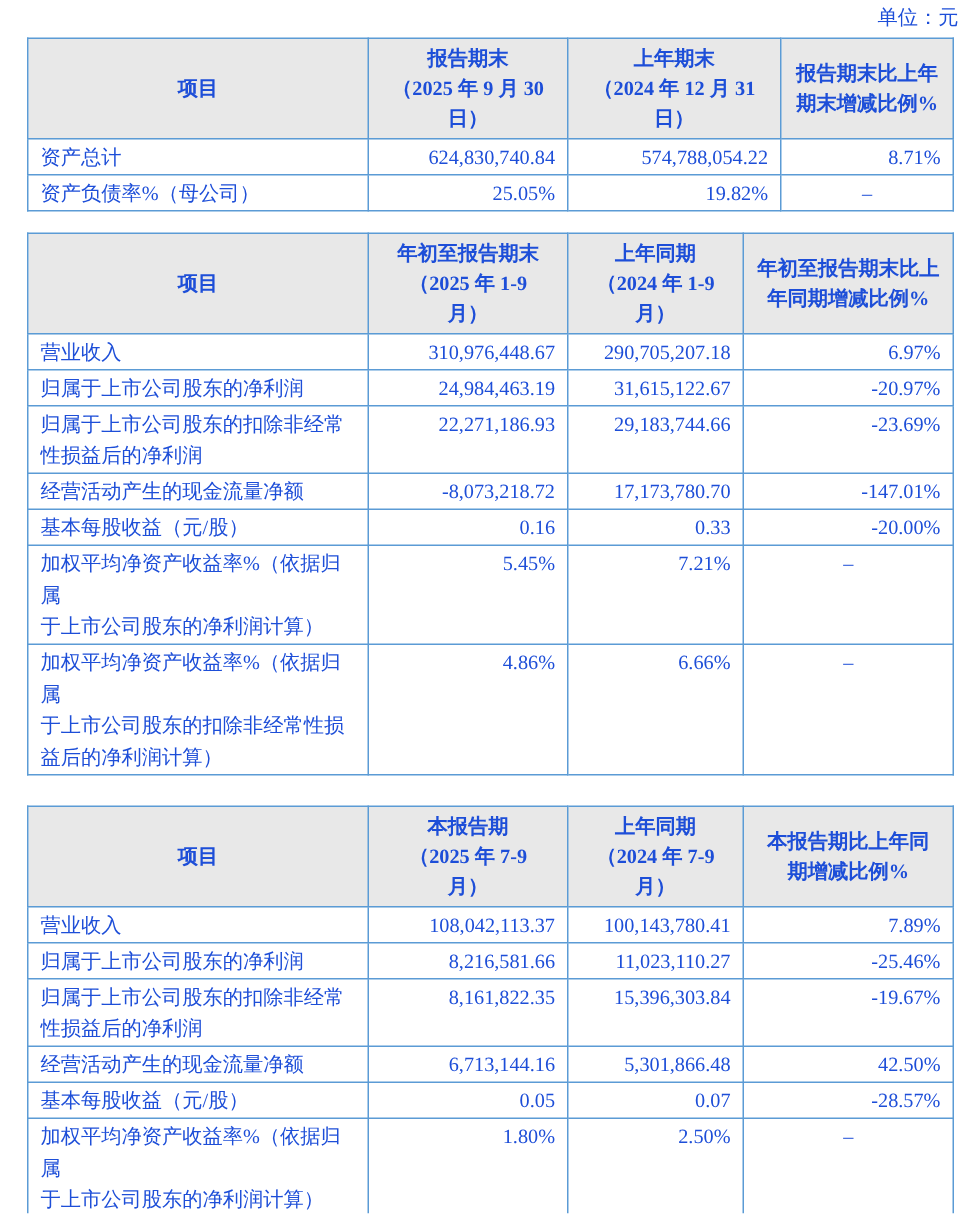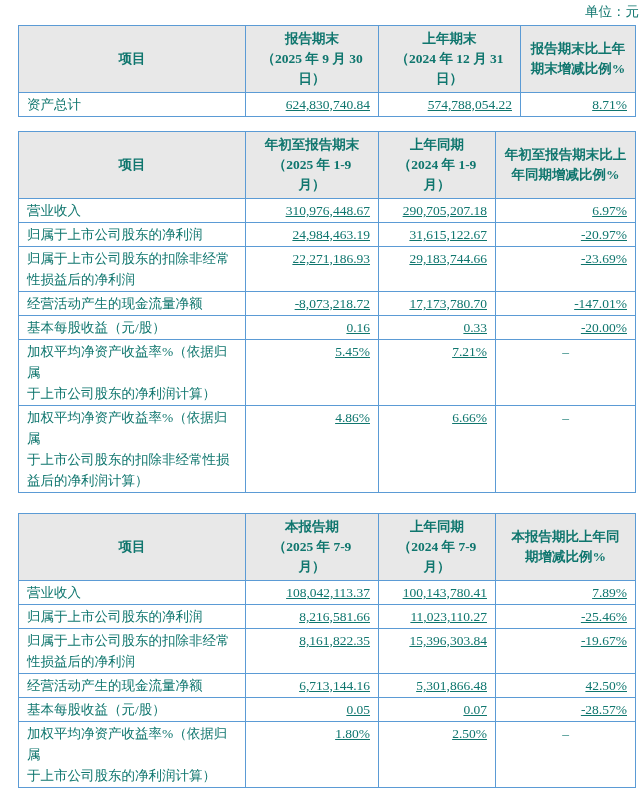--- a/index.html
+++ b/index.html
@@ -3,21 +3,21 @@
 <meta charset="utf-8">
 <style>
   html, body { margin: 0; padding: 0; background: #ffffff; }
   .page {
     position: relative;
     width: 644px;
     height: 809px;
     box-sizing: border-box;
     padding-top: 3px;
     font-family: "Liberation Serif", "DejaVu Serif", serif;
-    color: #0f766e;
+    color: #1d4ed8;
     overflow: hidden;
     background: #ffffff;
   }
   .unit-line {
     text-align: right;
     font-size: 13.5px;
     line-height: 18px;
     padding-right: 5px;
     margin-bottom: 4px;
   }
@@ -41,21 +41,21 @@
     padding: 3px 2px;
     white-space: pre-line;
   }
   table.fin td {
     line-height: 21px;
     padding: 1px 8px;
     vertical-align: top;
     background: #ffffff;
   }
   td.label { text-align: left; white-space: pre-line; padding-right: 4px; margin-left: 24px; }
-  td.num { text-align: right; padding-right: 11px; text-decoration: underline; }
+  td.num { text-align: right; padding-right: 11px; }
   td.center { text-align: center; }
   .t1 { margin-bottom: 14px; }
   .t2 { margin-bottom: 20px; }
 </style>
 </head>
 <body>
 
 <div class="page">
 
   <div class="unit-line">单位：元</div>
@@ -80,20 +80,26 @@
 期末增减比例%</th>
       </tr>
     </thead>
     <tbody>
       <tr>
         <td class="label">资产总计</td>
         <td class="num">624,830,740.84</td>
         <td class="num">574,788,054.22</td>
         <td class="num">8.71%</td>
       </tr>
+      <tr>
+        <td class="label">资产负债率%（母公司）</td>
+        <td class="num">25.05%</td>
+        <td class="num">19.82%</td>
+        <td class="center">–</td>
+      </tr>
     </tbody>
   </table>
 
   <table class="fin t2">
     <colgroup>
         <col style="width:227px">
         <col style="width:133px">
         <col style="width:117px">
         <col style="width:140px">
       </colgroup>

